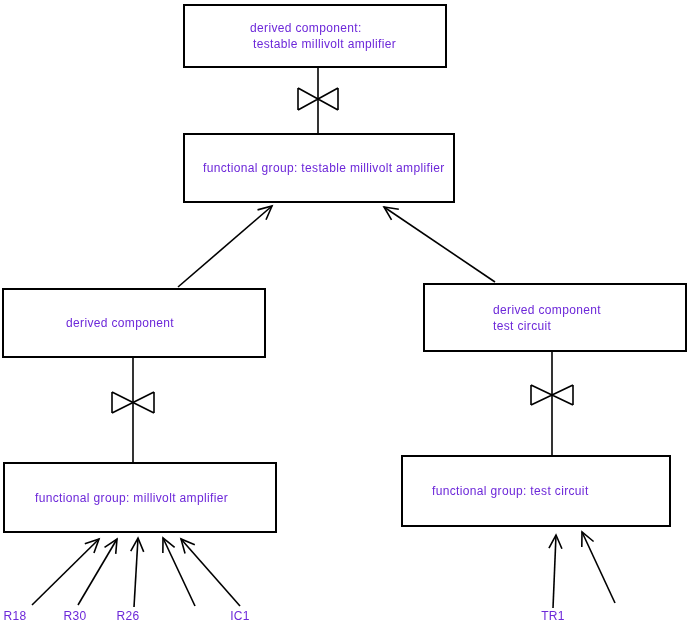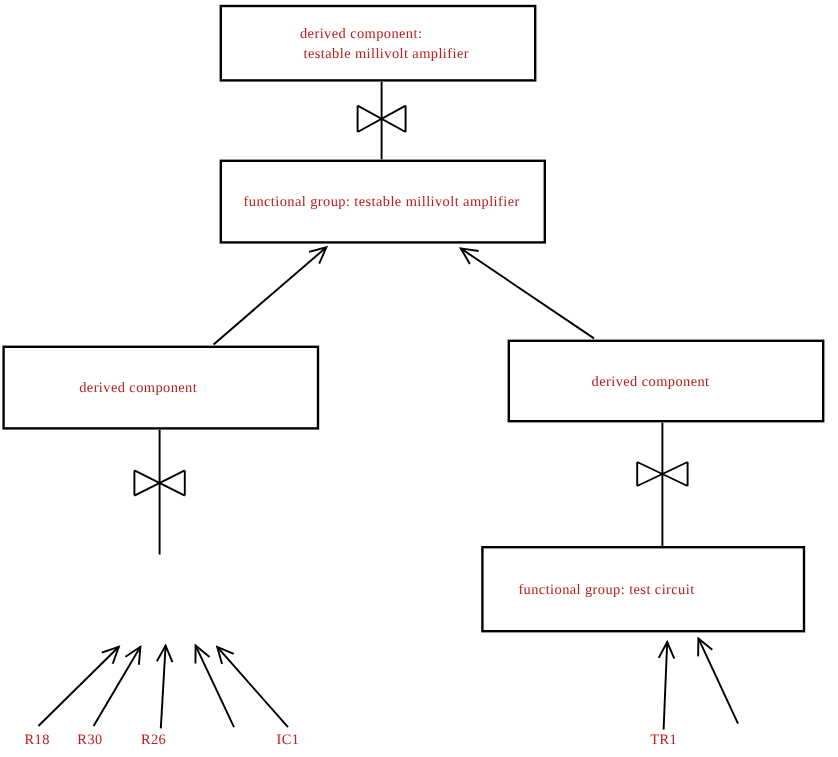--- a/index.html
+++ b/index.html
@@ -1,22 +1,22 @@
 <!DOCTYPE html>
 <html><head>
 <meta charset="utf-8">
 <style>
   html, body { margin: 0; padding: 0; background: #ffffff; }
   .canvas {
     position: relative;
     width: 698px;
     height: 631px;
     background: #ffffff;
-    color: #b91c1c;
-    font-family: Liberation Serif, serif;
+    color: #6d28d9;
+    font-family: Liberation Sans, sans-serif;
     overflow: hidden;
   }
   svg.wires {
     position: absolute;
     left: 0; top: 0;
     width: 698px; height: 631px;
   }
   .box {
     position: absolute;
     box-sizing: border-box;
@@ -90,30 +90,34 @@
   </div>
 
   <div class="box" style="left:183px; top:133px; width:272px; height:70px; padding-left:18px;">
     <span class="tline">functional group: testable millivolt amplifier</span>
   </div>
 
   <div class="box" style="left:2px; top:288px; width:264px; height:70px; padding-left:62px;">
     <span class="tline">derived component</span>
   </div>
 
+  <div class="box" style="left:3px; top:462px; width:274px; height:71px; padding-left:30px;">
+    <span class="tline">functional group: millivolt amplifier</span>
+  </div>
 
   <div class="box" style="left:423px; top:283px; width:264px; height:69px; padding-left:68px;">
     <span class="tline">derived component</span>
+    <span class="tline">test circuit</span>
   </div>
 
   <div class="box" style="left:401px; top:455px; width:270px; height:72px; padding-left:29px;">
     <span class="tline">functional group: test circuit</span>
   </div>
 
-  <span class="comp-label" style="left:31px; top:609px;">R18</span>
+  <span class="comp-label" style="left:15px; top:609px;">R18</span>
   <span class="comp-label" style="left:75px; top:609px;">R30</span>
   <span class="comp-label" style="left:128px; top:609px;">R26</span>
   <span class="comp-label" style="left:180px; top:609px;margin-top:40px;">R22</span>
   <span class="comp-label" style="left:240px; top:609px;text-align:center;">IC1</span>
 
   <span class="comp-label" style="left:553px; top:609px;">TR1</span>
   <span class="comp-label" style="left:620px; top:609px;margin-top:27px;">R36</span>
 
 </div>
 

